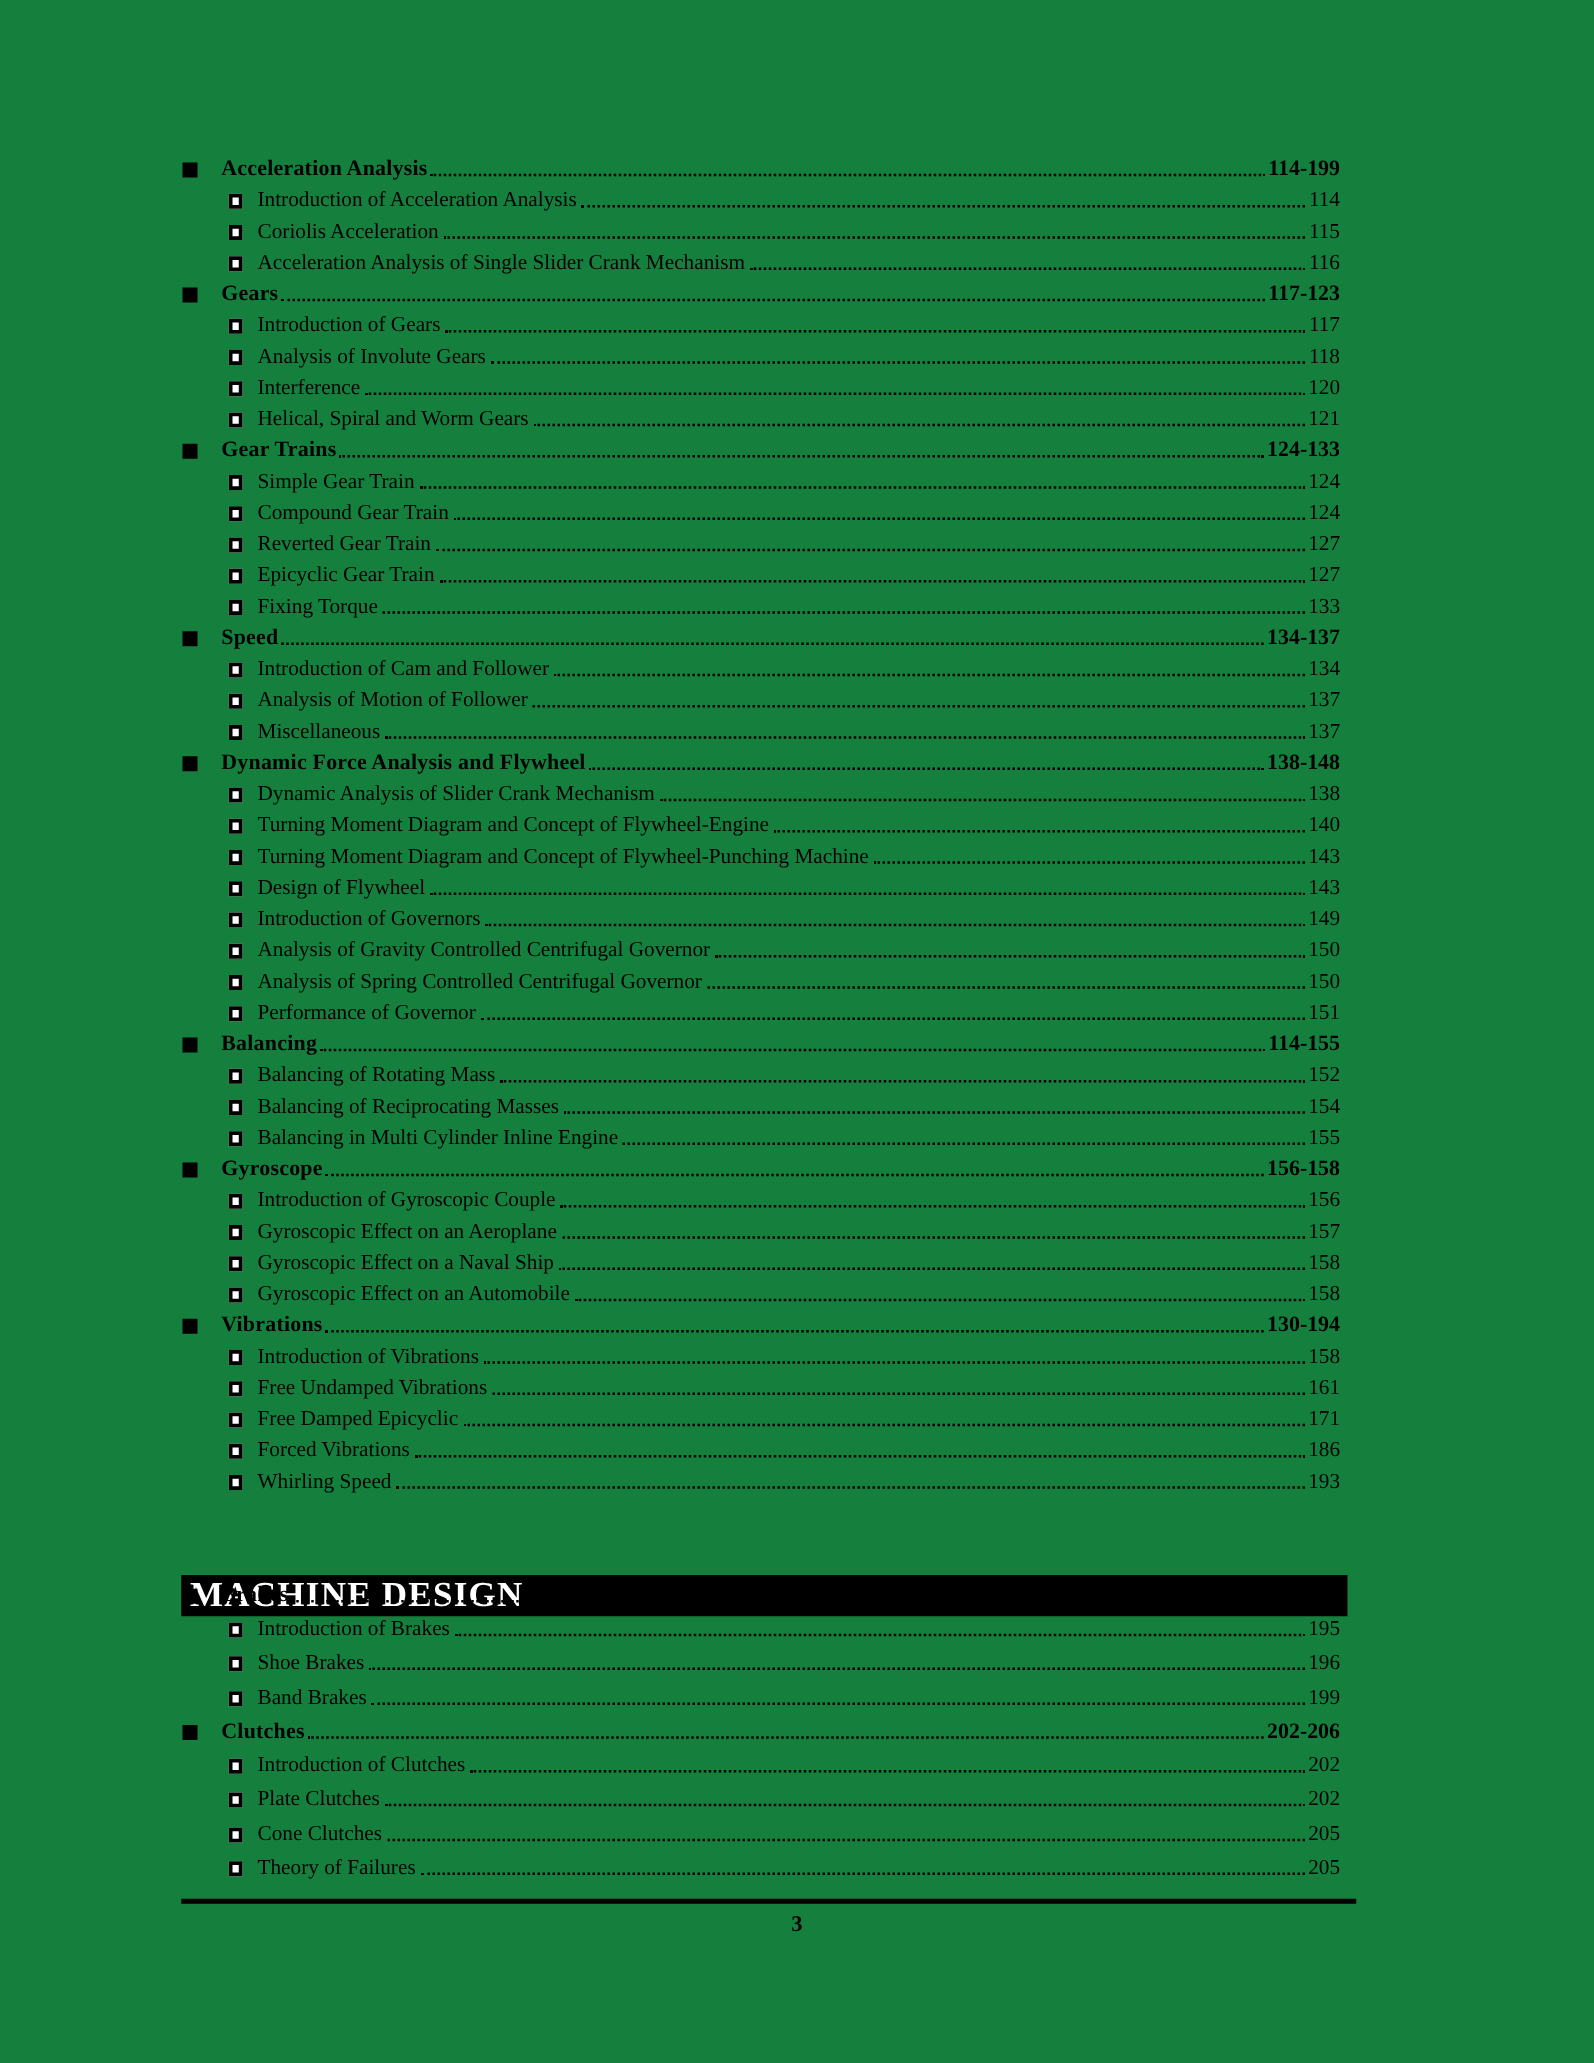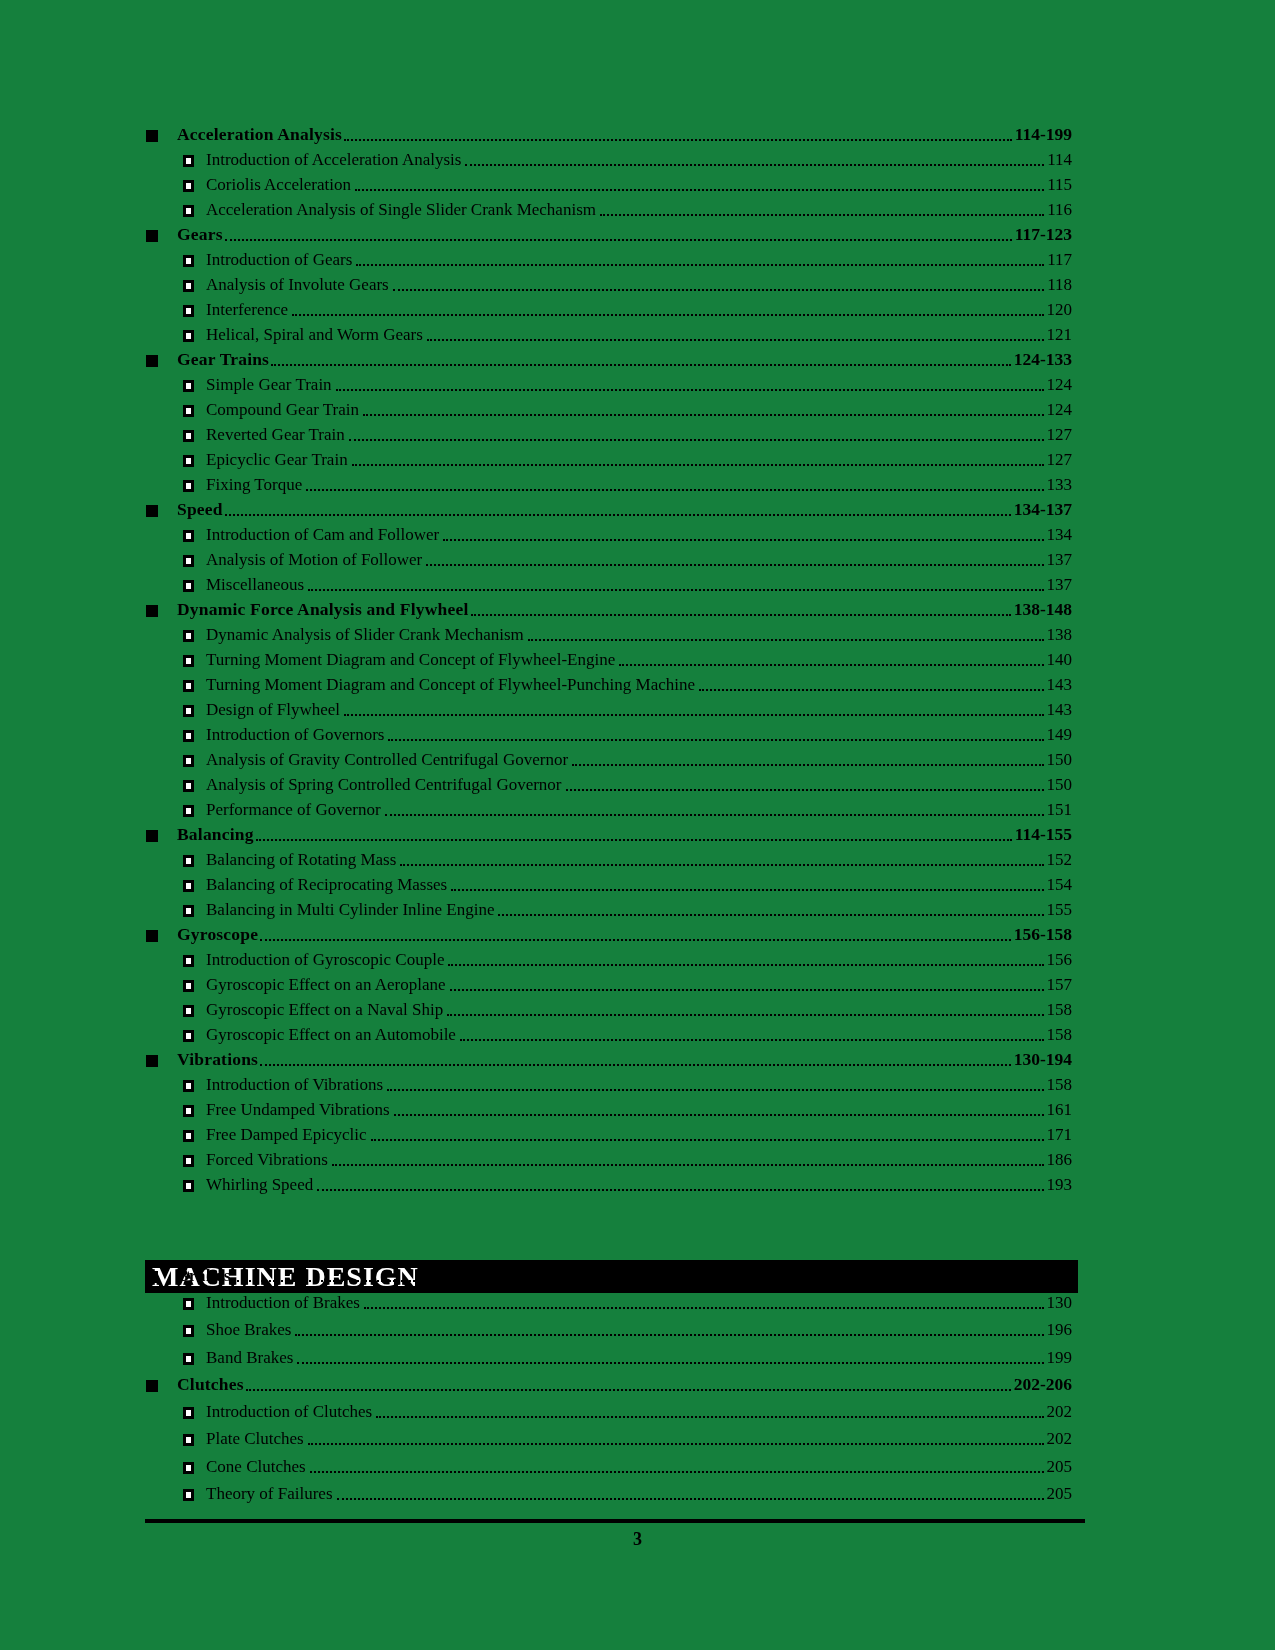--- a/index.html
+++ b/index.html
@@ -325,21 +325,21 @@
       <div class="row chapter">
         <span class="bullet-solid"></span>
         <span class="title">Brakes</span>
         <span class="leader"></span>
         <span class="pg">195-201</span>
       </div>
       <div class="row sub">
         <span class="bullet-hollow"></span>
         <span class="title">Introduction of Brakes</span>
         <span class="leader"></span>
-        <span class="pg">130</span>
+        <span class="pg">195</span>
       </div>
       <div class="row sub">
         <span class="bullet-hollow"></span>
         <span class="title">Shoe Brakes</span>
         <span class="leader"></span>
         <span class="pg">196</span>
       </div>
       <div class="row sub">
         <span class="bullet-hollow"></span>
         <span class="title">Band Brakes</span>

